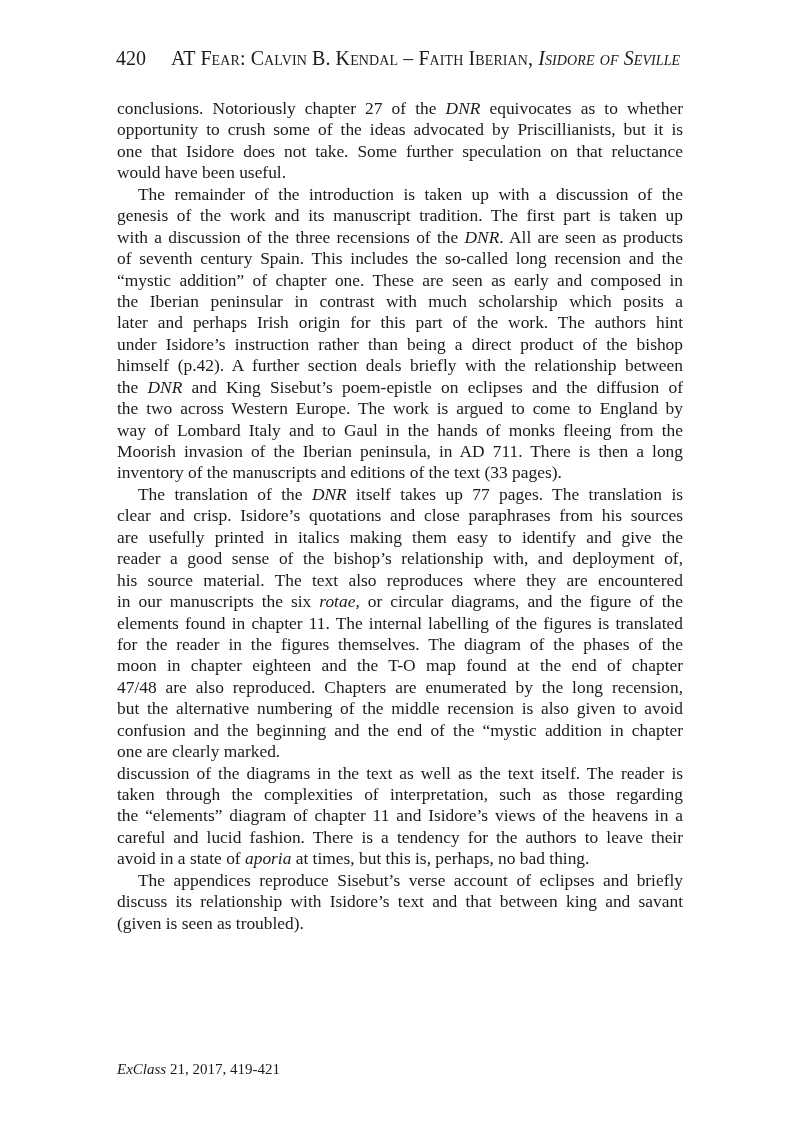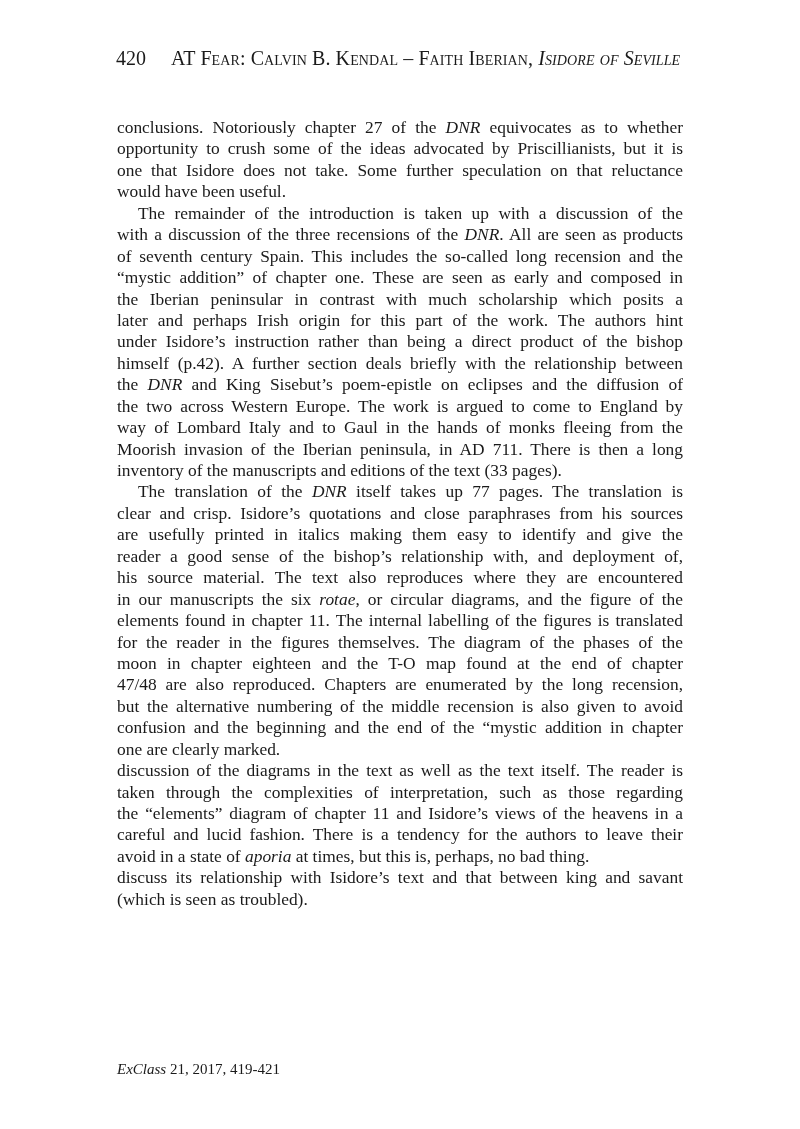--- a/index.html
+++ b/index.html
@@ -35,21 +35,21 @@
       left: 55px;
       top: 0;
       font-variant: small-caps;
       letter-spacing: 0.1px;
     }
     .running-head .head-title .it {
       font-style: italic;
     }
     .body-text {
       position: absolute;
-      top: 117px;
+      top: 98px;
       left: 117px;
       width: 566px;
       font-size: 17.4px;
     }
     .line {
       height: 21.45px;
       line-height: 21.45px;
       white-space: nowrap;
       text-align: justify;
       text-align-last: justify;
@@ -86,20 +86,21 @@
 
 <div class="body-text" id="body-text">
     <div>
       <div class="line"><span>conclusions. Notoriously chapter 27 of the </span><span class="it">DNR</span><span> equivocates as to whether</span></div>
       <div class="line"><span>opportunity to crush some of the ideas advocated by Priscillianists, but it is</span></div>
       <div class="line"><span>one that Isidore does not take. Some further speculation on that reluctance</span></div>
       <div class="line last"><span>would have been useful.</span></div>
     </div>
     <div>
       <div class="line indent"><span>The remainder of the introduction is taken up with a discussion of the</span></div>
+      <div class="line"><span>genesis of the work and its manuscript tradition. The first part is taken up</span></div>
       <div class="line"><span>with a discussion of the three recensions of the </span><span class="it">DNR</span><span>. All are seen as products</span></div>
       <div class="line"><span>of seventh century Spain. This includes the so-called long recension and the</span></div>
       <div class="line"><span>“mystic addition” of chapter one. These are seen as early and composed in</span></div>
       <div class="line"><span>the Iberian peninsular in contrast with much scholarship which posits a</span></div>
       <div class="line"><span>later and perhaps Irish origin for this part of the work.  The authors hint</span></div>
       <div class="line"><span>under Isidore’s instruction rather than being a direct product of the bishop</span></div>
       <div class="line"><span>himself (p.42). A further section deals briefly with the relationship between</span></div>
       <div class="line"><span>the </span><span class="it">DNR</span><span> and King Sisebut’s poem-epistle on eclipses and the diffusion of</span></div>
       <div class="line"><span>the two across Western Europe. The work is argued to come to England by</span></div>
       <div class="line"><span>way of Lombard Italy and to Gaul in the hands of monks fleeing from the</span></div>
@@ -122,20 +123,21 @@
       <div class="line last"><span>one are clearly marked.</span></div>
     </div>
     <div>
       <div class="line"><span>discussion of the diagrams in the text as well as the text itself. The reader is</span></div>
       <div class="line"><span>taken through the complexities of interpretation, such as those regarding</span></div>
       <div class="line"><span>the “elements” diagram of chapter 11 and Isidore’s views of the heavens in a</span></div>
       <div class="line"><span>careful and lucid fashion. There is a tendency for the authors to leave their</span></div>
       <div class="line last"><span>avoid in a state of </span><span class="it">aporia</span><span> at times, but this is, perhaps, no bad thing.</span></div>
     </div>
     <div>
+      <div class="line indent"><span>The appendices reproduce Sisebut’s verse account of eclipses and briefly</span></div>
       <div class="line"><span>discuss its relationship with Isidore’s text and that between king and savant</span></div>
-      <div class="line last"><span>(which is seen as troubled).</span></div>
+      <div class="line last"><span>(given is seen as troubled).</span></div>
     </div>
   </div>
 
 <div class="footer">
   <span class="it">ExClass</span><span> 21, 2017, 419-421</span>
 </div>
 
 </body></html>

